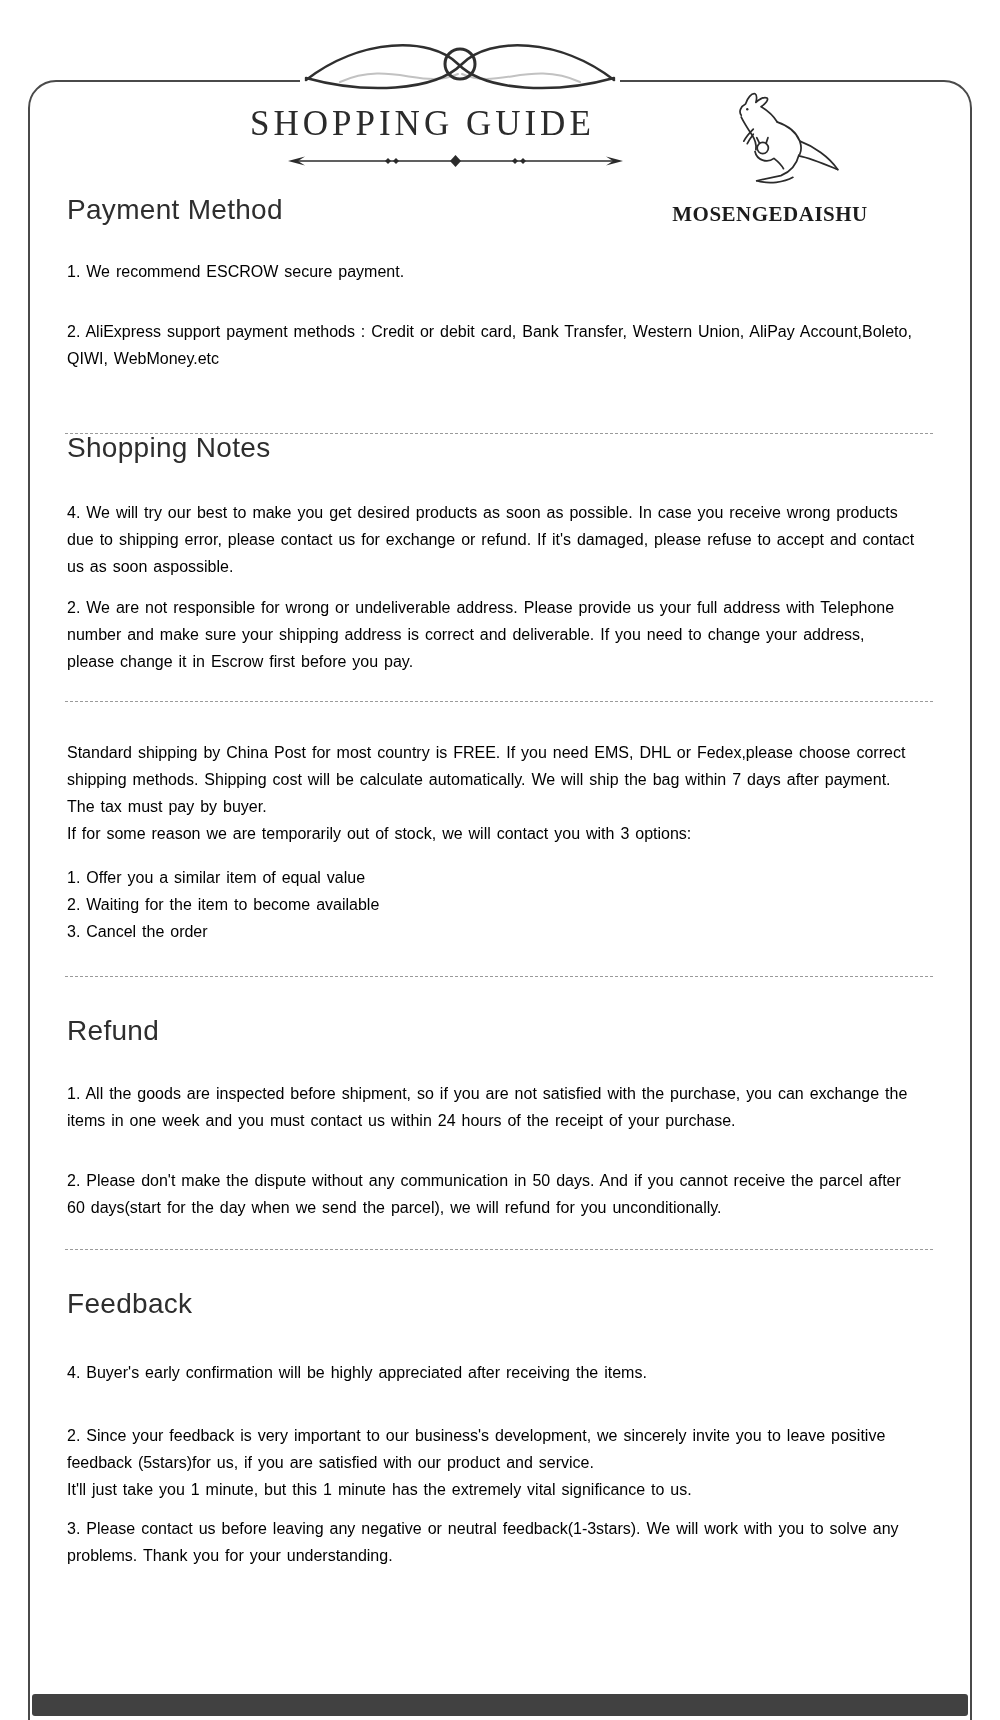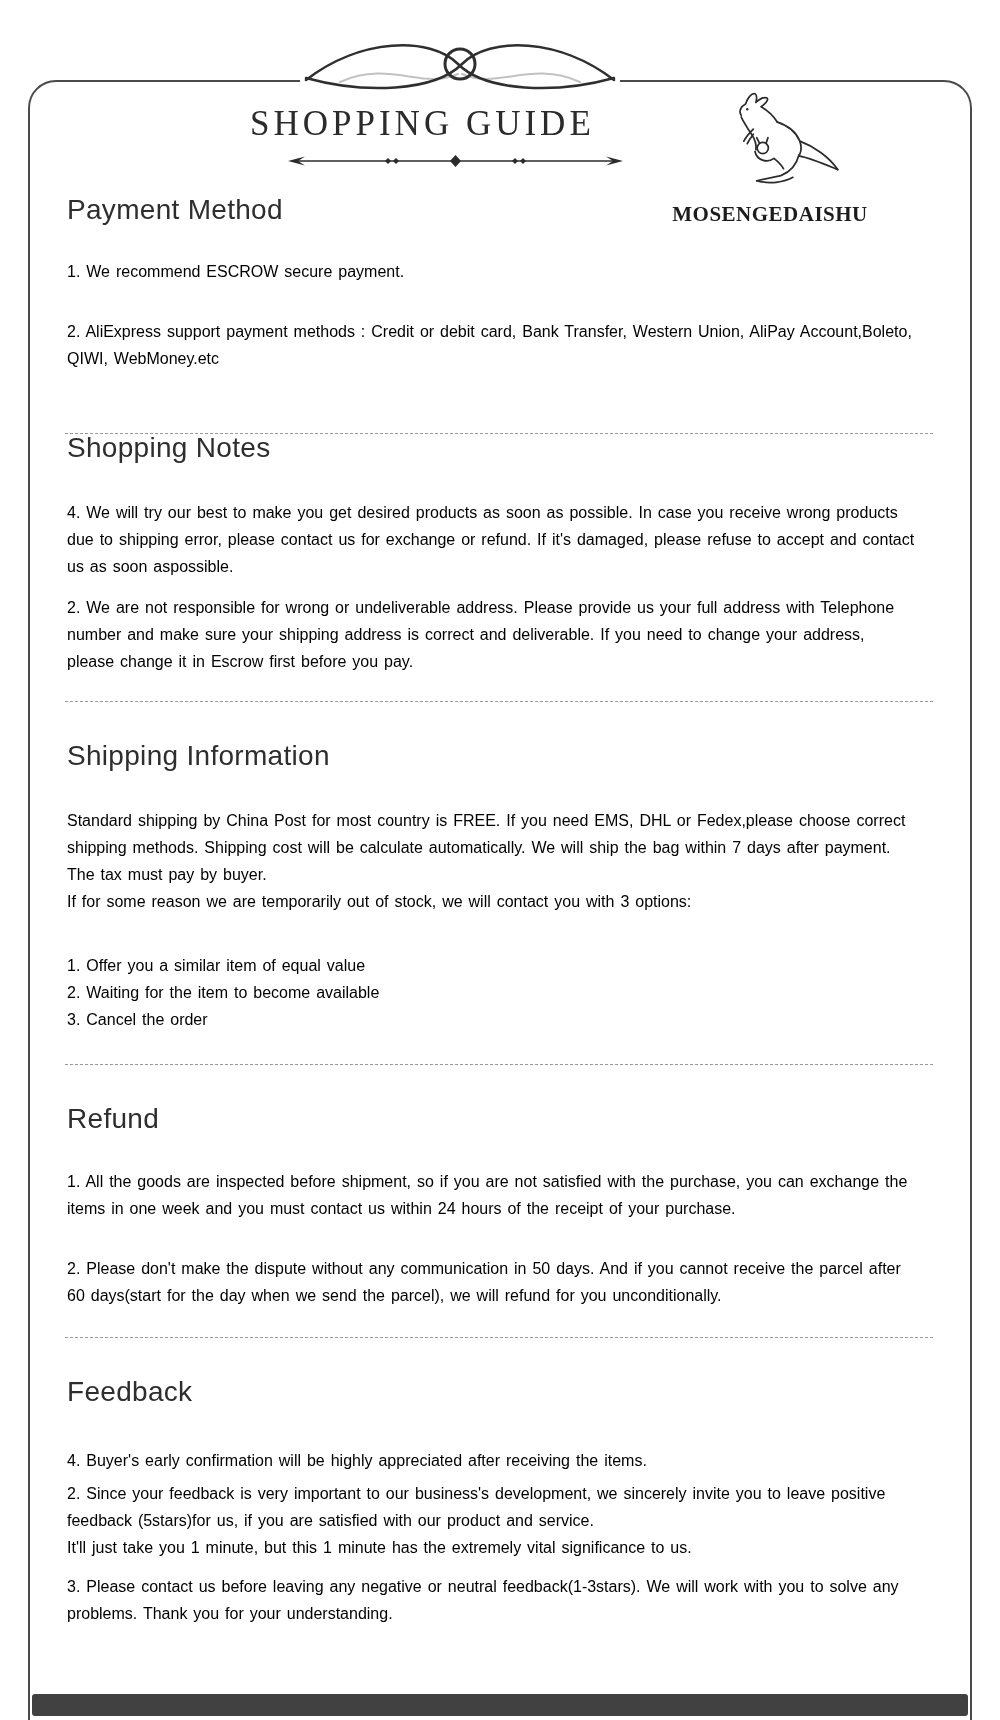--- a/index.html
+++ b/index.html
@@ -58,21 +58,21 @@
     line-height:27px;
     word-spacing:1.5px;
     white-space:pre-line;
   }
   .divider{
     height:0;
     border-top:1px dashed #9a9a9a;
     margin-left:-2px;width:868px;
   }
   .mt12{margin-top:12px}.mt14{margin-top:14px}.mt20{margin-top:33px}
-  .mt22{margin-top:6px}.mt23{margin-top:37px}.mt26{margin-top:26px}
+  .mt22{margin-top:36px}.mt23{margin-top:17px}.mt26{margin-top:26px}
   .mt28{margin-top:28px}.mt31{margin-top:31px}.mt34{margin-top:34px}
   .mt35{margin-top:35px}.mt37{margin-top:37px}.mt40{margin-top:40px}
   .mt41{margin-top:41px}.mt43{}.mt61{margin-top:61px}
   .bottom-bar{
     position:absolute;left:32px;right:32px;top:1694px;height:22px;
     background:#414141;border-radius:3px;z-index:4;
   }
   svg{display:block;}
 </style>
 </head>
@@ -142,21 +142,20 @@
 
     <section>
       <h2 class="h mt43">Shopping Notes</h2>
       <p class="p mt37">4. We will try our best to make you get desired products as soon as possible. In case you receive wrong products due to shipping  error, please contact us for exchange or refund. If it's damaged, please refuse to accept and contact us as soon aspossible.</p>
       <p class="p mt14">2. We are not responsible for wrong or undeliverable address. Please provide us your full address with Telephone number and make sure your shipping address is correct and deliverable. If you need to change your address, please change it in Escrow first before you pay.</p>
     </section>
 
     <div class="divider mt26"></div>
 
     <section>
-      <h2 class="h mt40">Shipping Information</h2>
       <p class="p mt37">Standard shipping by China Post for most country is FREE. If you need EMS, DHL or Fedex,please choose correct shipping methods. Shipping cost will be calculate automatically. We will ship the bag within 7 days after payment. The tax must pay by buyer.
 If for some reason we are temporarily out of stock, we will contact you with 3 options:</p>
       <p class="p mt23">1. Offer you a similar item of equal value
 2. Waiting for the item to become available
 3. Cancel the order</p>
     </section>
 
     <div class="divider mt31"></div>
 
     <section>

